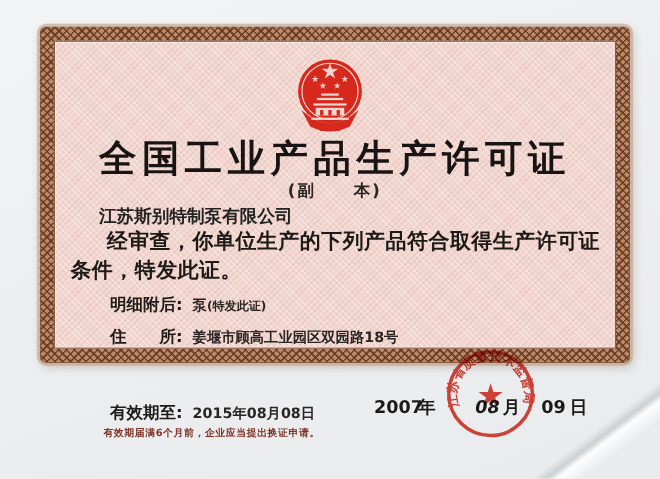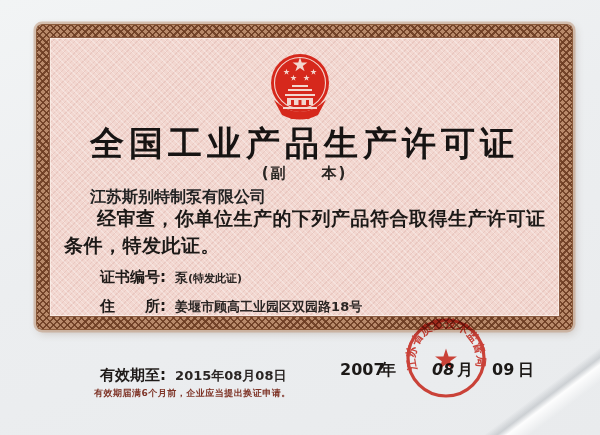--- a/index.html
+++ b/index.html
@@ -96,21 +96,21 @@
     <rect x="21" y="55" width="34" height="2" fill="#f3d6ce"></rect>
   </svg>
 
   <div class="title">全国工业产品生产许可证</div>
   <div class="subtitle">(副　　本)</div>
   <div class="company">江苏斯别特制泵有限公司</div>
   <div class="stmt1">经审查，你单位生产的下列产品符合取得生产许可证</div>
   <div class="stmt2">条件，特发此证。</div>
 
   <div class="row r-product">
-    <span class="lbl">证书编号:</span>
+    <span class="lbl">明细附后:</span>
     <span class="val">泵</span><span class="note">(特发此证)</span>
   </div>
 
   <div class="row r-addr">
     <span class="lbl">住　　所:</span>
     <span class="val">姜堰市顾高工业园区双园路18号</span>
   </div>
   <div class="row r-valid">
     <span class="lbl">有效期至:</span>
     <span class="val">2015年08月08日</span>

